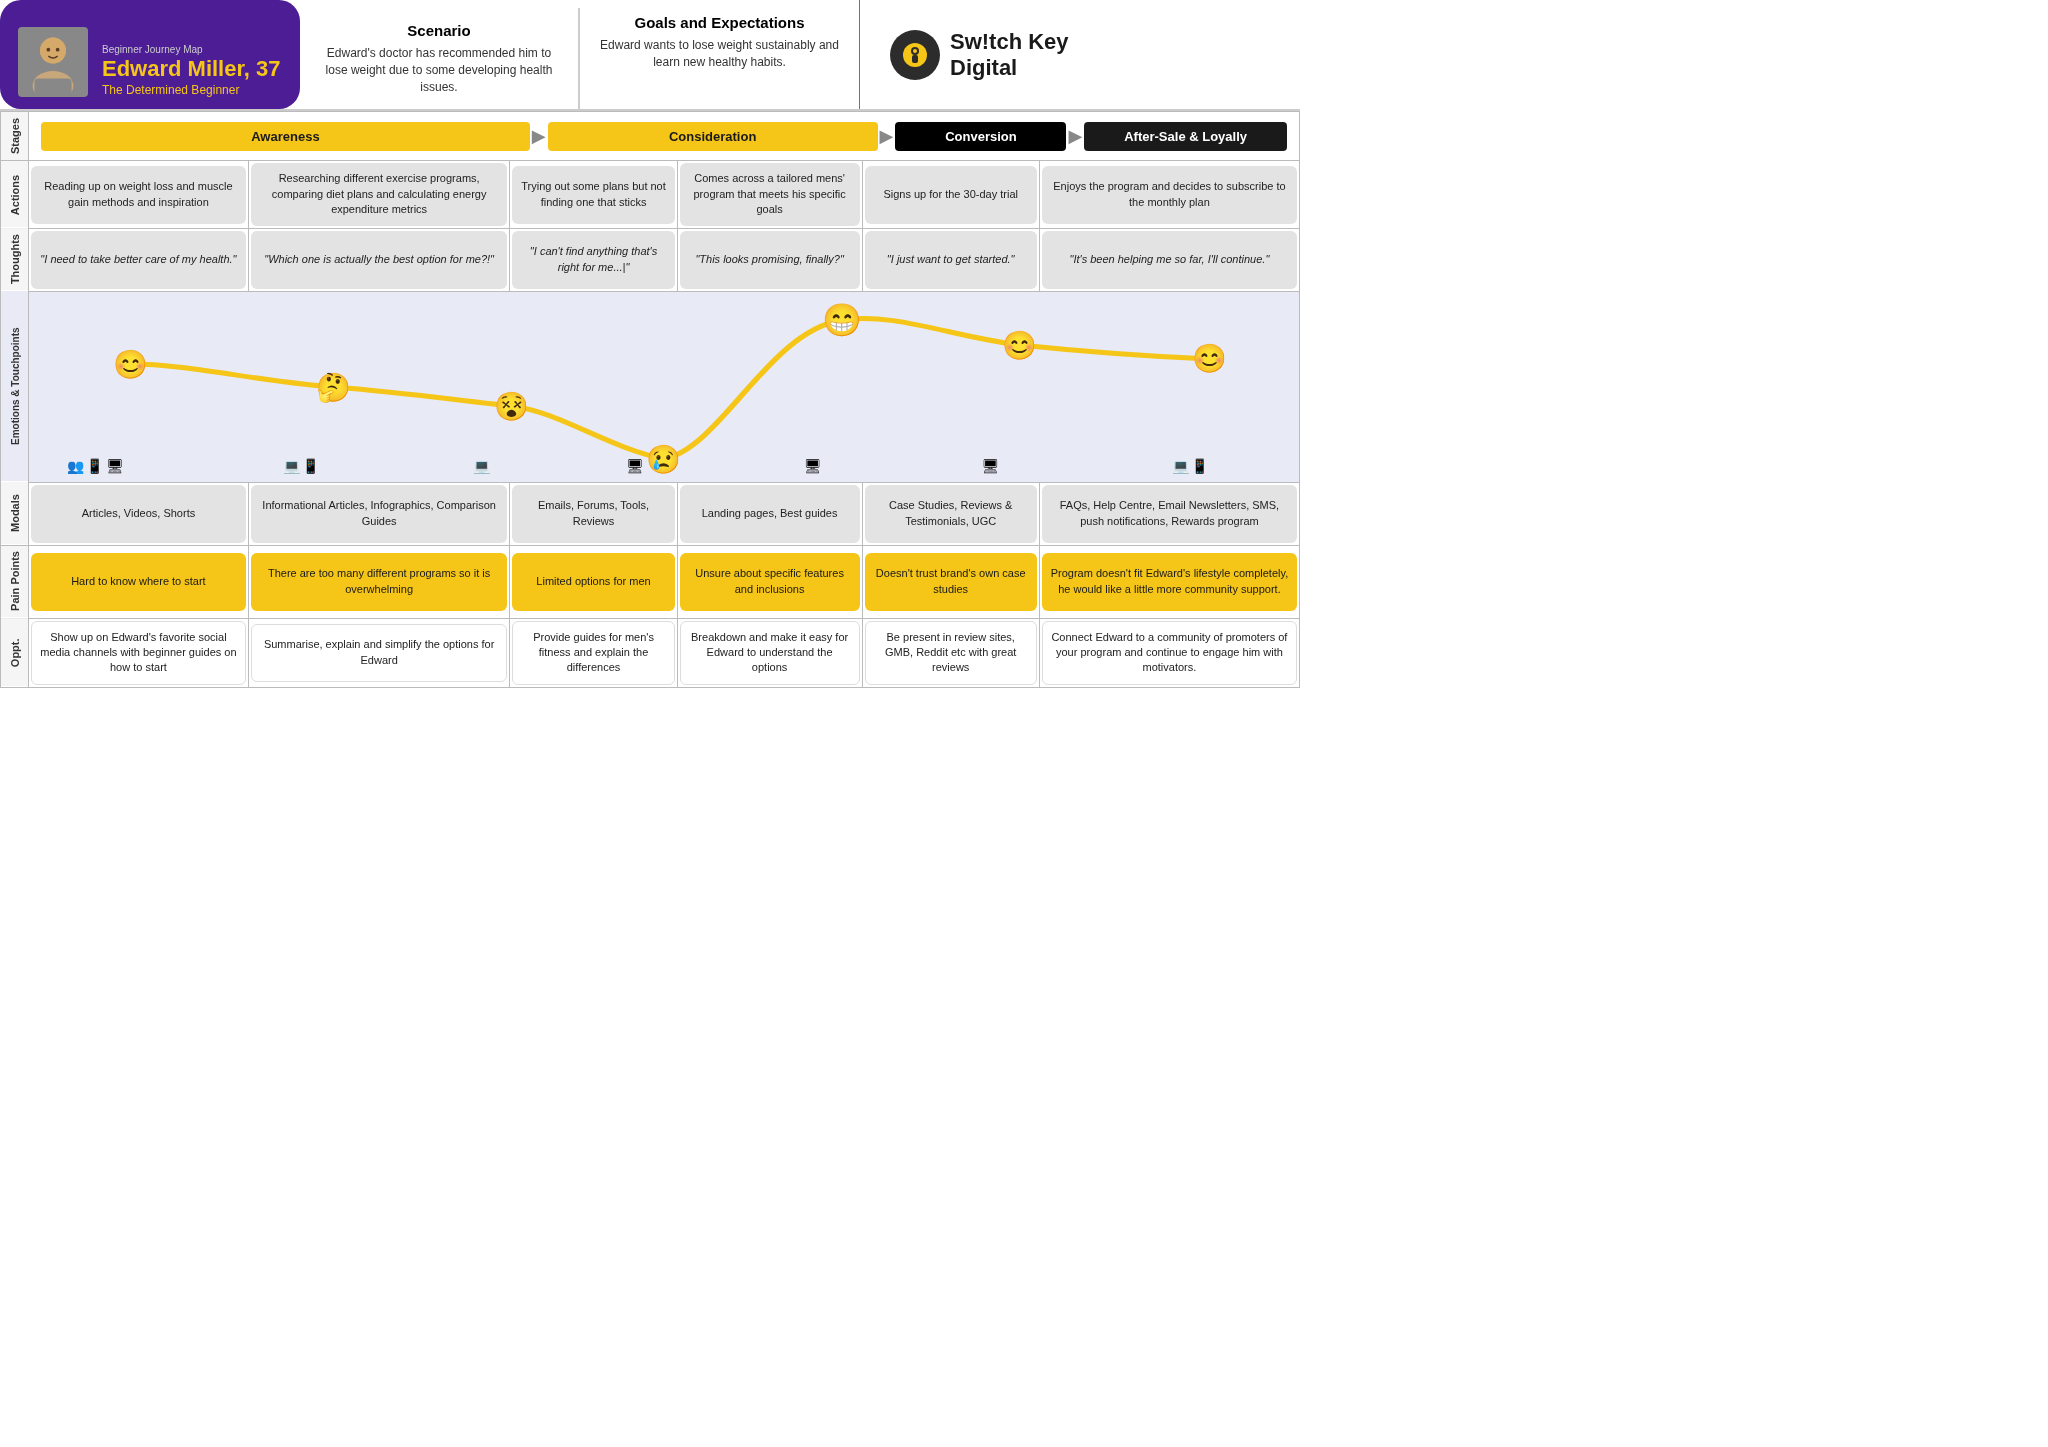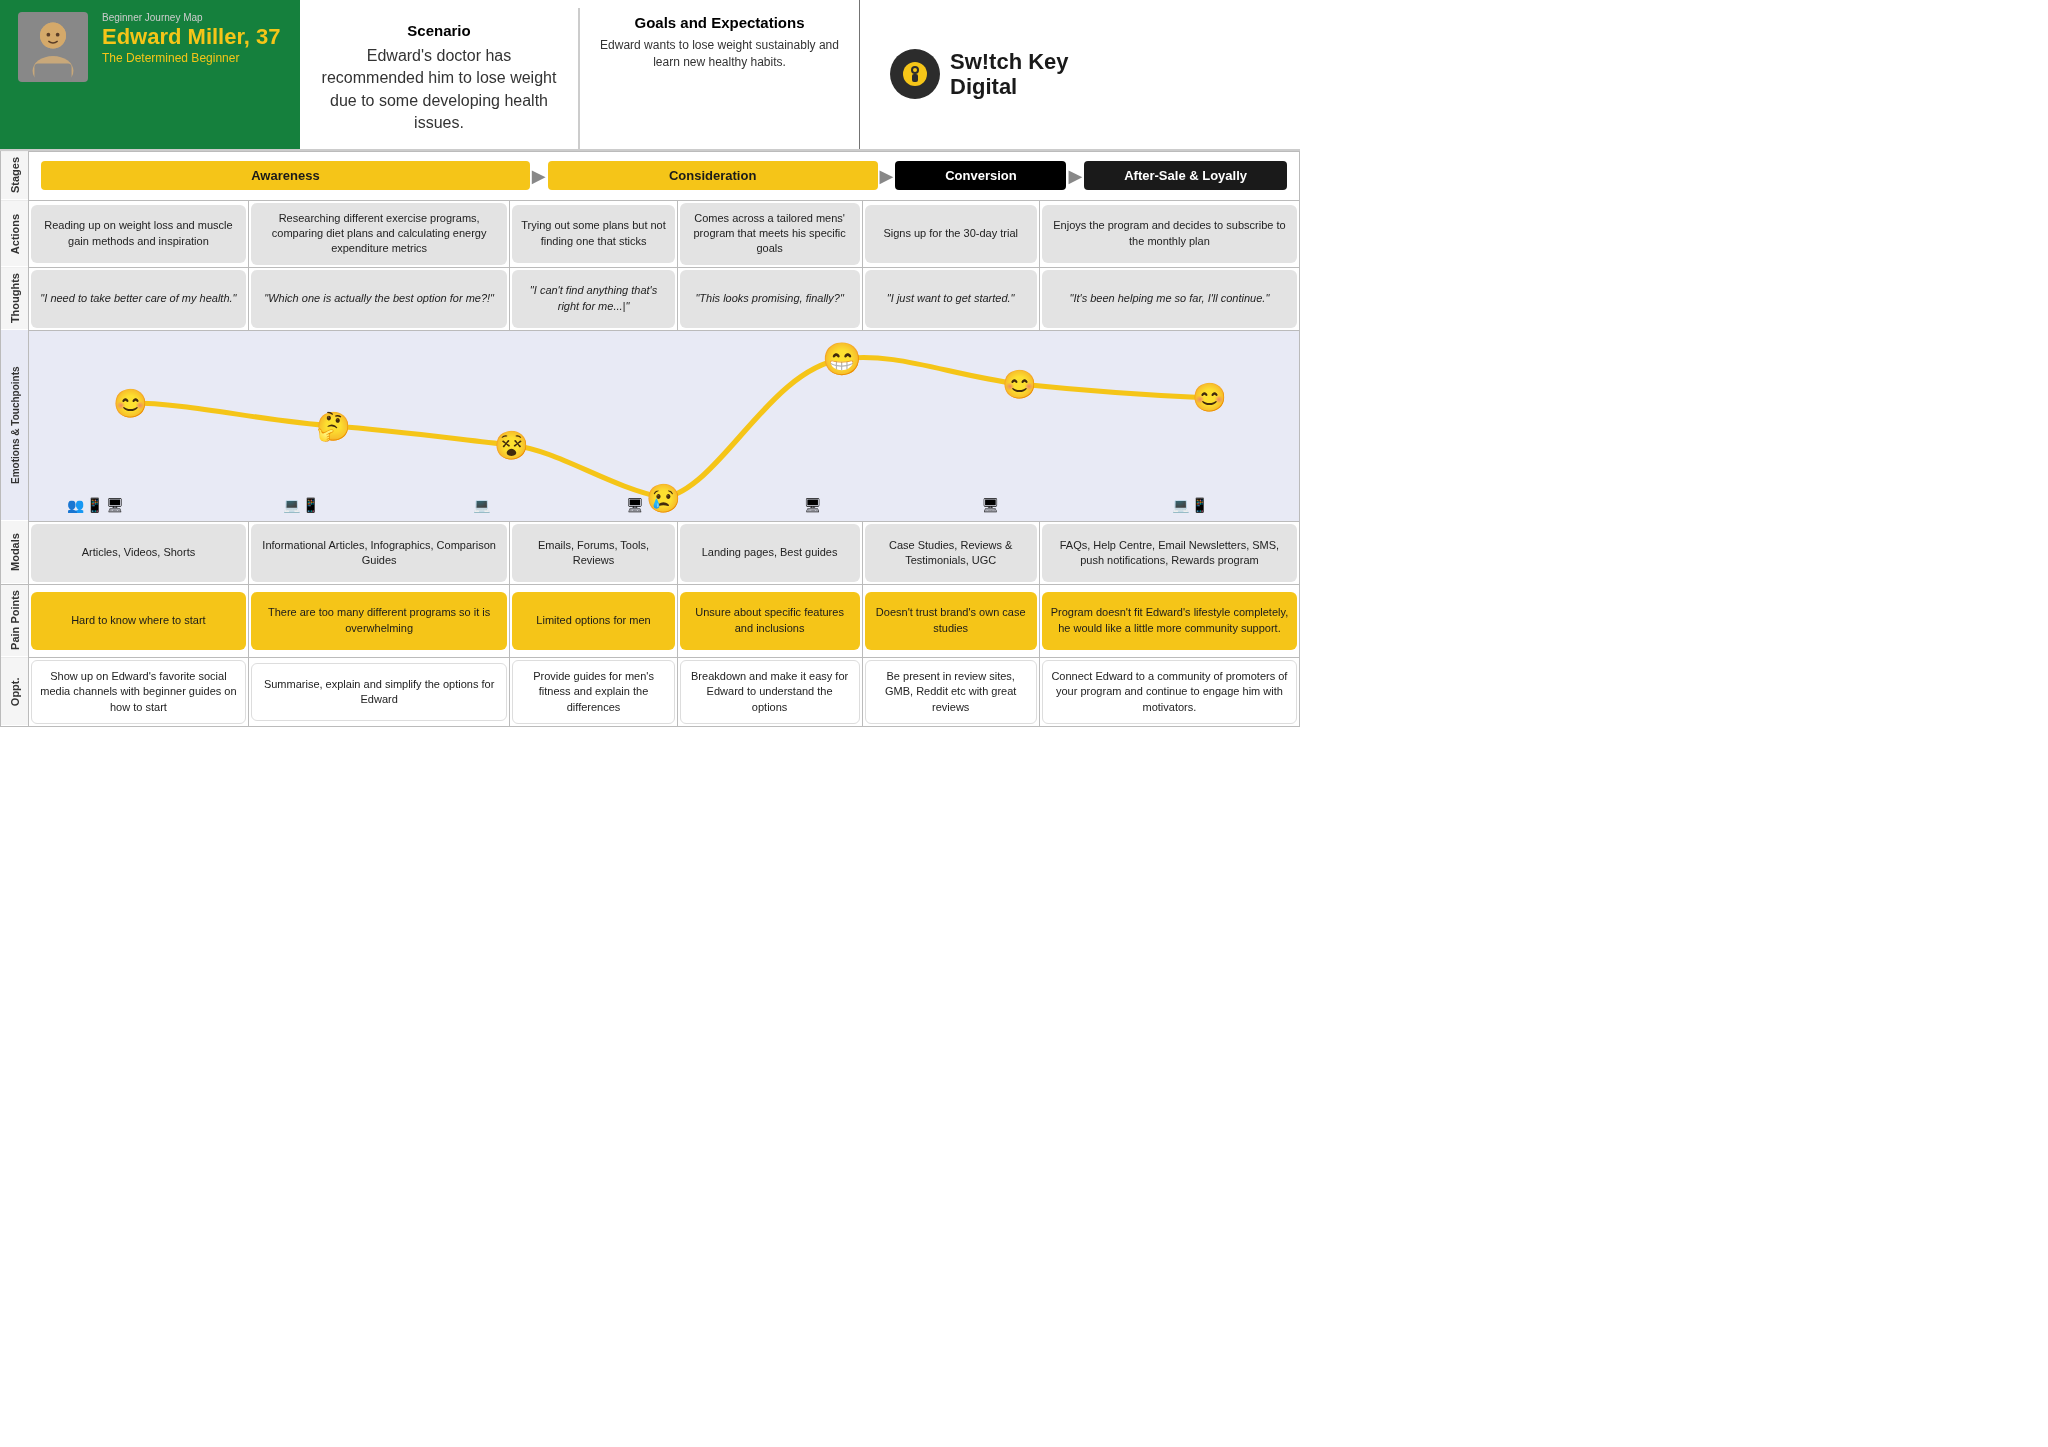--- a/index.html
+++ b/index.html
@@ -4,27 +4,28 @@
   <style>
     * { box-sizing: border-box; margin: 0; padding: 0; }
     body {
       font-family: Arial, Helvetica, sans-serif;
       background: #fff;
       width: 1300px;
       min-height: 900px;
       font-size: 13px;
     }
     .header-persona {
-      background: #15803d;
+      background: #4c1d95;
       color: #fff;
       display: flex;
-      align-items: flex-start;
+      align-items: flex-end;
       padding: 12px 18px;
       min-width: 310px;
       gap: 14px;
+      border-radius: 21px;
     }
     .persona-avatar {
       width: 70px;
       height: 70px;
       background: #888;
       border-radius: 4px;
       overflow: hidden;
       flex-shrink: 0;
       display: flex;
       align-items: flex-end;
@@ -59,21 +60,21 @@
       justify-content: center;
       margin-top: 8px;
     }
     .header-scenario h3 {
       font-size: 15px;
       font-weight: bold;
       margin-bottom: 6px;
       text-align: center;
     }
     .header-scenario p {
-      font-size: 16px;
+      font-size: 12px;
       color: #333;
       text-align: center;
       line-height: 1.4;
     }
     .header-goals {
       flex: 1;
       padding: 14px 20px;
       border-right: 1px solid #737373;
       display: flex;
       flex-direction: column;

